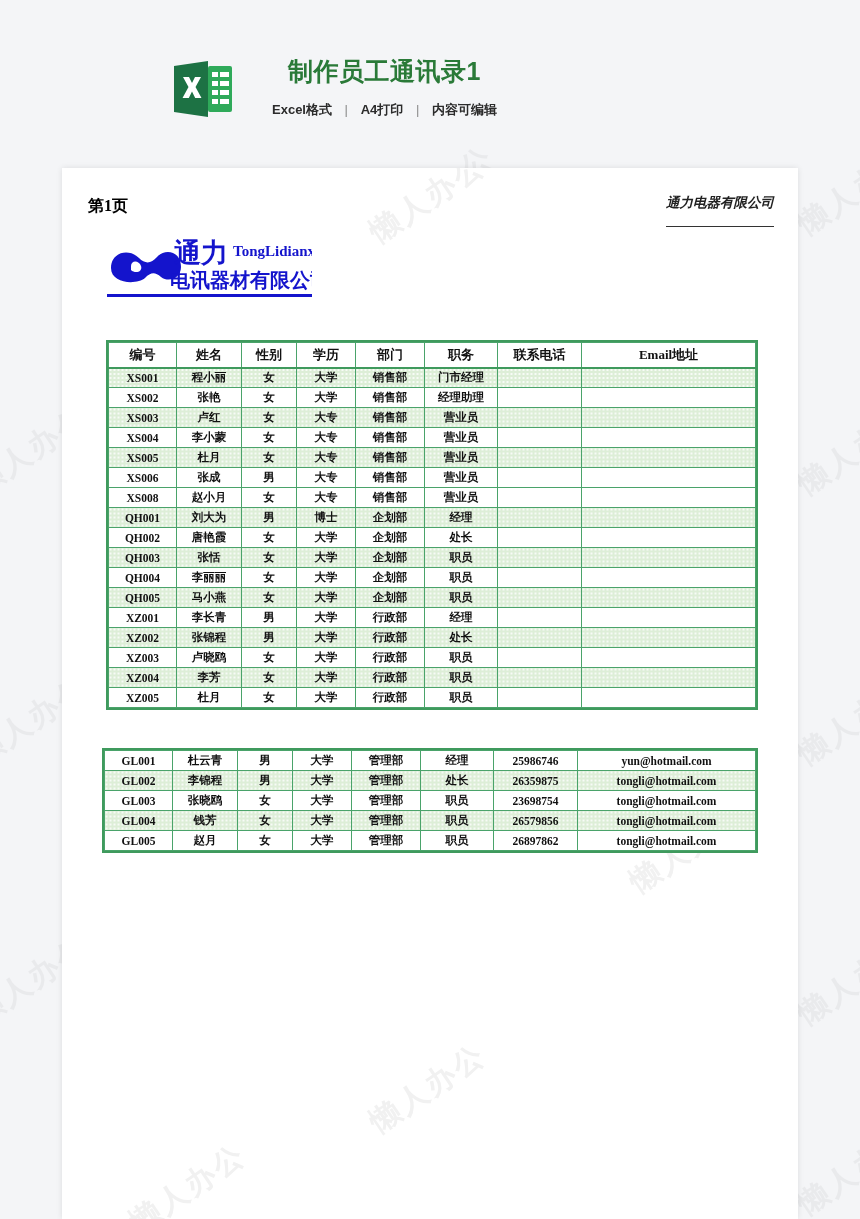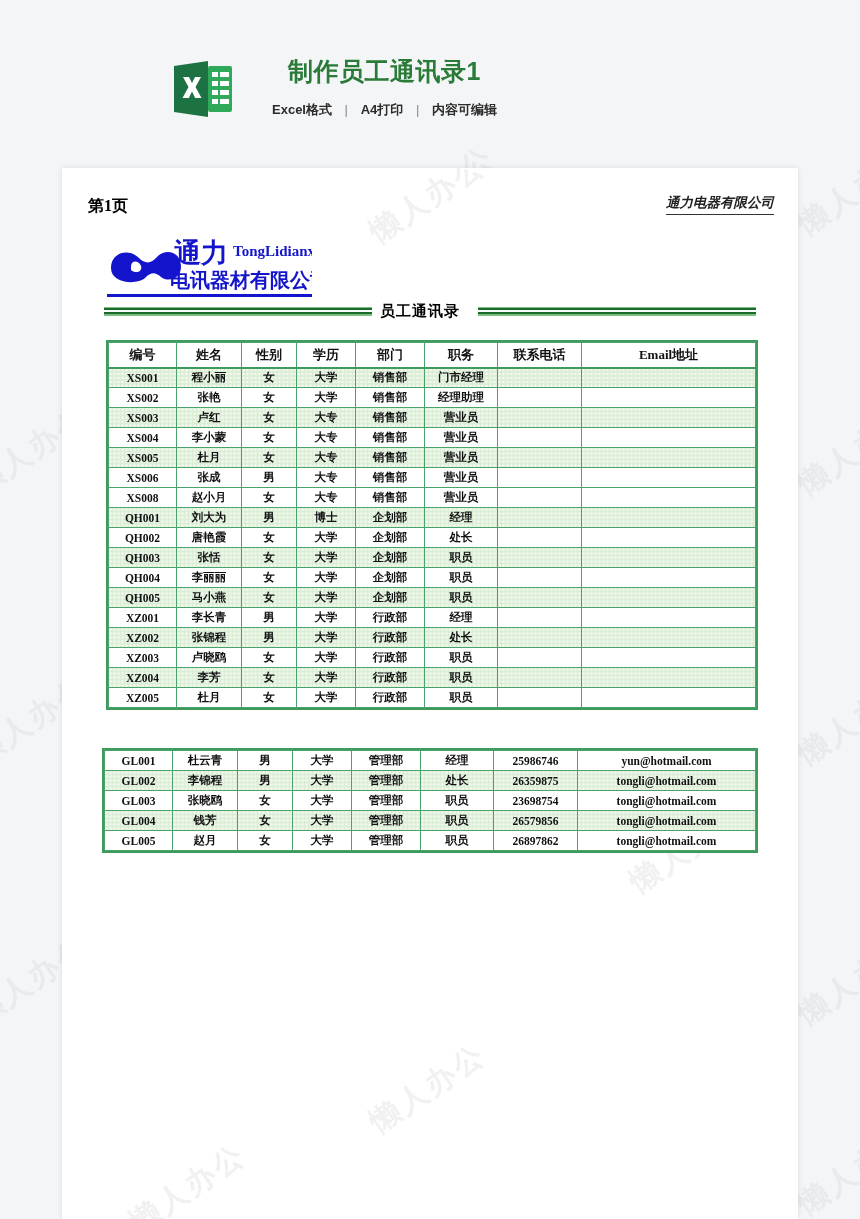--- a/index.html
+++ b/index.html
@@ -127,21 +127,21 @@
   #company-name {
     position: absolute;
     right: 24px;
     top: 26px;
     font-family: "Liberation Serif", "DejaVu Serif", serif;
     font-size: 13.5px;
     font-weight: bold;
     font-style: italic;
     color: #222;
     border-bottom: 1.6px solid #333;
-    padding-bottom: 2px;
+    padding-bottom: 14px;
     z-index: 4;
   }
 
   
   #logo-block {
     position: absolute;
     left: 45px;
     top: 62px;
     width: 205px;
     height: 62px;
@@ -312,25 +312,20 @@
       <svg width="205" height="62" viewBox="0 0 205 62" aria-hidden="true">
         <path d="M4 38 C4 22, 22 18, 32 28 C38 34, 44 34, 50 27 C58 18, 74 21, 74 37 C74 48, 62 53, 54 47 C48 42, 44 42, 38 48 C30 55, 4 54, 4 38 Z" fill="#1414cc"></path>
         <path d="M24 36 C24 30, 32 30, 34 36 C36 42, 28 44, 24 40 Z" fill="#ffffff"></path>
         <text x="67" y="32" font-family="'DejaVu Sans','Liberation Sans',sans-serif" font-size="27" font-weight="bold" fill="#1414cc">通力</text>
         <text x="126" y="26" font-family="'Liberation Serif','DejaVu Serif',serif" font-size="15" font-weight="bold" fill="#1414cc">TongLidianxun</text>
         <text x="63" y="57" font-family="'DejaVu Sans','Liberation Sans',sans-serif" font-size="20" font-weight="bold" fill="#1414cc">电讯器材有限公司</text>
       </svg>
     </div>
     <div id="logo-underline"></div>
 
-    <div id="section-divider">
-      <div class="rule" id="rule-left"></div>
-      <div id="section-title">员工通讯录</div>
-      <div class="rule" id="rule-right"></div>
-    </div>
 
     <div class="dir-table-wrap" id="table-main">
       <table class="dir-table">
         <colgroup>
           <col class="c-id">
             <col class="c-name">
             <col class="c-sex">
             <col class="c-edu">
           <col class="c-dept">
             <col class="c-job">

